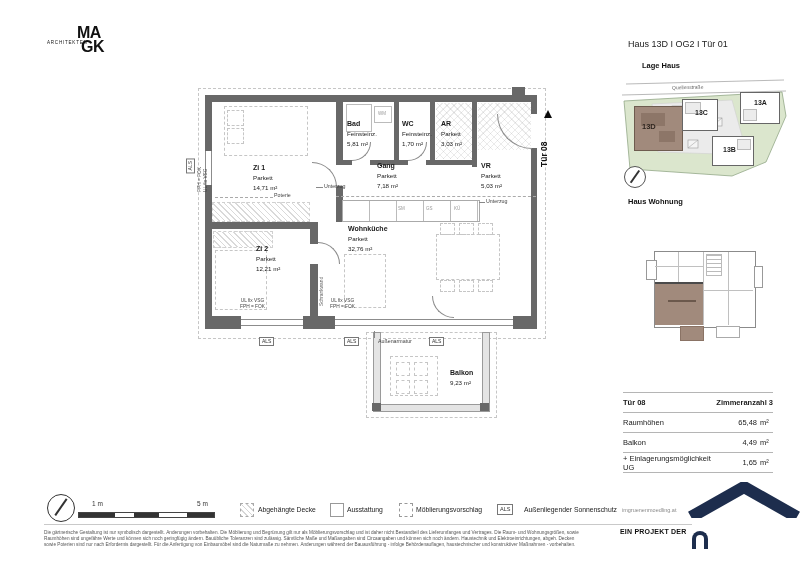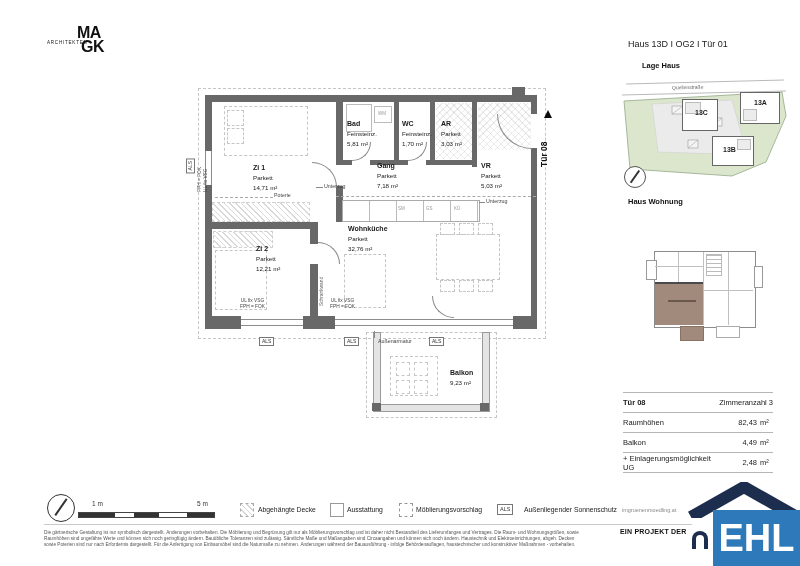--- a/index.html
+++ b/index.html
@@ -66,20 +66,25 @@
     <polygon points="36,30 116,26 126,62 104,80 42,78" fill="#ebebeb" stroke="#d0d0d0" stroke-width="0.6"></polygon>
     <rect x="56" y="32" width="11" height="8" fill="#f4f4f4" stroke="#999" stroke-width="0.6"></rect>
     <line x1="56" y1="40" x2="67" y2="32" stroke="#999" stroke-width="0.5"></line>
     <rect x="96" y="44" width="10" height="8" fill="#f4f4f4" stroke="#999" stroke-width="0.6"></rect>
     <line x1="96" y1="52" x2="106" y2="44" stroke="#999" stroke-width="0.5"></line>
     <rect x="72" y="66" width="10" height="8" fill="#f4f4f4" stroke="#999" stroke-width="0.6"></rect>
     <line x1="72" y1="74" x2="82" y2="66" stroke="#999" stroke-width="0.5"></line>
   </svg>
   <span class="abs" style="left:672px;top:84px;font-size:5px;color:#666;transform:rotate(-1.5deg);">Quellenstraße</span>
 
+  <div class="bldg" style="left:634px;top:106px;width:47px;height:43px;background:var(--highlight,#a18a7c);border-color:#6e5c4f;">
+    <div class="abs" style="left:6px;top:6px;width:24px;height:13px;background:#8d7668;"></div>
+    <div class="abs" style="left:24px;top:24px;width:16px;height:11px;background:#8d7668;"></div>
+    <span class="lbl" style="left:7px;top:15px;color:#2f2620;font-size:7.5px;">13D</span>
+  </div>
   <div class="bldg" style="left:682px;top:99px;width:34px;height:30px;">
     <div class="abs" style="left:2px;top:2px;width:14px;height:10px;background:#ececec;border:1px solid #bbb;"></div>
     <span class="lbl" style="left:12px;top:9px;">13C</span>
   </div>
   <div class="bldg" style="left:712px;top:136px;width:40px;height:28px;">
     <div class="abs" style="left:24px;top:2px;width:12px;height:9px;background:#ececec;border:1px solid #bbb;"></div>
     <span class="lbl" style="left:10px;top:9px;">13B</span>
   </div>
   <div class="bldg" style="left:740px;top:92px;width:38px;height:30px;">
     <div class="abs" style="left:2px;top:16px;width:12px;height:10px;background:#ececec;border:1px solid #bbb;"></div>
@@ -103,35 +108,35 @@
     <div class="abs" style="left:9px;top:31px;width:48px;height:2px;background:#4a4a4a;"></div>
     <div class="abs" style="left:9px;top:33px;width:48px;height:41px;background:var(--highlight,#a18a7c);"></div>
     <div class="abs" style="left:22px;top:49px;width:28px;height:2px;background:#6b584c;"></div>
     <div class="abs" style="left:34px;top:75px;width:22px;height:13px;background:var(--highlight,#a18a7c);border:1px solid #8a7365;"></div>
     <div class="abs" style="left:70px;top:75px;width:22px;height:10px;border:1px solid #aaa;background:#fff;"></div>
   </div>
 
   <div class="tbl">
     <div class="trow">
       <span class="lab" style="font-weight:bold;">Tür 08</span>
-      <span style="font-weight:normal;">Zimmeranzahl 3</span>
+      <span style="font-weight:bold;">Zimmeranzahl 3</span>
     </div>
     <div class="trow">
       <span class="lab">Raumhöhen</span>
-      <span class="val">82,43</span>
+      <span class="val">65,48</span>
       <span class="unit">m²</span>
     </div>
     <div class="trow">
       <span class="lab">Balkon</span>
       <span class="val">4,49</span>
       <span class="unit">m²</span>
     </div>
     <div class="trow">
       <span class="lab">+ Einlagerungsmöglichkeit UG</span>
-      <span class="val">2,48</span>
+      <span class="val">1,65</span>
       <span class="unit">m²</span>
     </div>
   </div>
 
   <div class="dash" style="left:198px;top:88px;width:346px;height:249px;"></div>
   <div class="dash" style="left:366px;top:332px;width:129px;height:84px;"></div>
 
   <div class="w" style="left:205px;top:95px;width:332px;height:7px;"></div>
   <div class="w" style="left:205px;top:95px;width:7px;height:56px;"></div>
   <div class="winv" style="left:205px;top:151px;width:5px;height:34px;"></div>
@@ -302,15 +307,14 @@
   <div class="disc" style="top:530px;">Die gärtnerische Gestaltung ist nur symbolisch dargestellt. Änderungen vorbehalten. Die Möblierung und Begrünung gilt nur als Möblierungsvorschlag und ist daher nicht Bestandteil des Lieferumfanges und Vertrages. Die Raum- und Wohnungsgrößen, sowie</div>
   <div class="disc" style="top:536px;">Raumhöhen sind ungefähre Werte und können sich noch geringfügig ändern. Bauübliche Toleranzen sind zulässig. Sämtliche Maße und Maßangaben sind Circaangaben und können sich noch ändern. Haustechnik und Elektroeinrichtungen, abgeh. Decken</div>
   <div class="disc" style="top:542px;">sowie Poterien sind nur nach Erfordernis dargestellt. Für die Anfertigung von Einbaumöbel sind die Naturmaße zu nehmen. Änderungen während der Bauausführung - infolge Behördenauflagen, haustechnischer und konstruktiver Maßnahmen - vorbehalten.</div>
 
   <span class="abs" style="left:620px;top:528px;font-size:7px;font-weight:bold;letter-spacing:.2px;">EIN PROJEKT DER</span>
 
   <svg class="abs" style="left:688px;top:482px;" width="112" height="36" viewBox="0 0 112 36">
     <path d="M3 35 L56 5 L109 35" fill="none" stroke="var(--ehlnavy,#1d2d4d)" stroke-width="12"></path>
   </svg>
   <div class="abs" style="left:692px;top:531px;width:16px;height:18px;border:4.5px solid var(--ehlnavy,#1d2d4d);border-bottom:none;border-radius:9px 9px 0 0;box-sizing:border-box;"></div>
-  <div class="abs" style="left:713px;top:510px;width:87px;height:56px;background:var(--ehlblue,#2d79b9);color:#fff;font-size:38px;font-weight:bold;text-align:center;line-height:56px;letter-spacing:0;">EHL</div>
 
 </div>
 
 </body></html>

